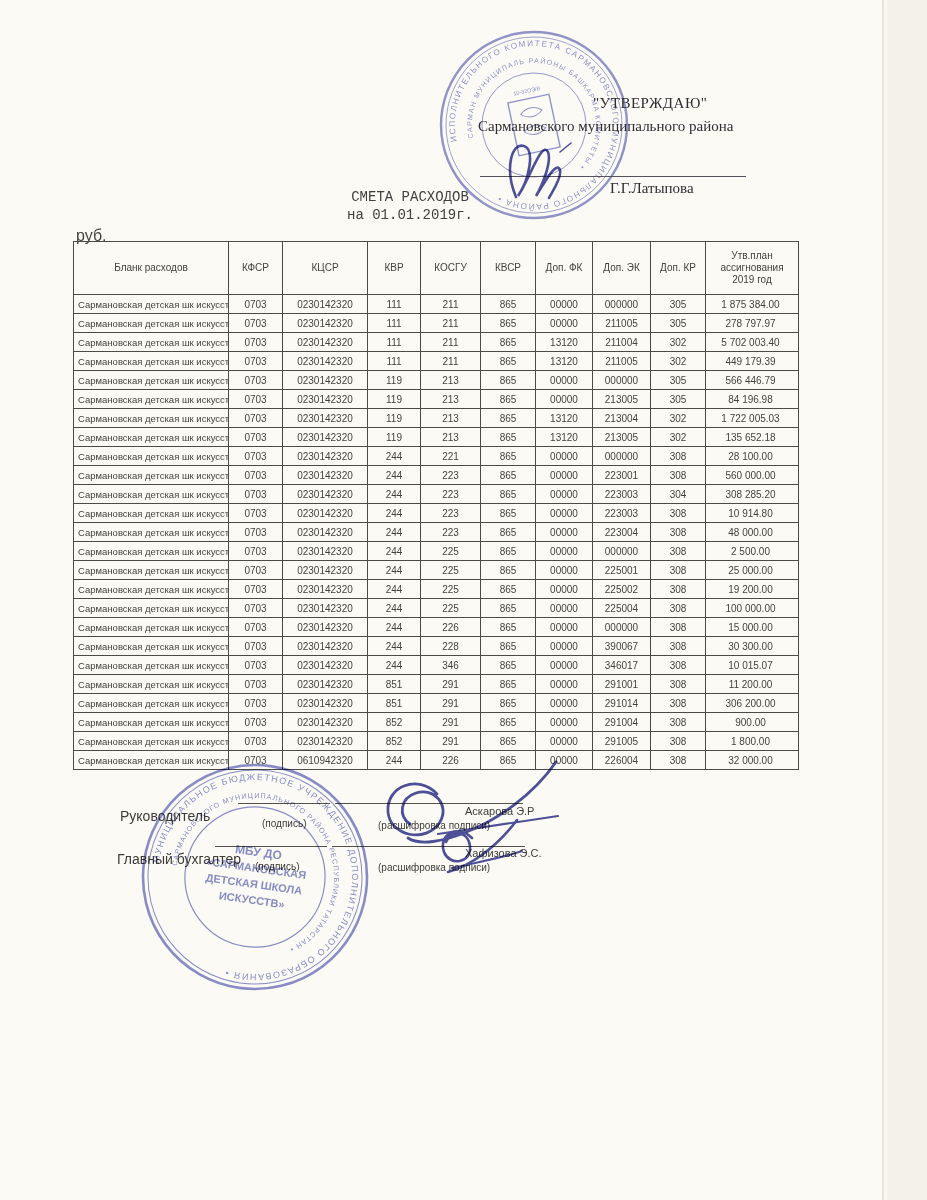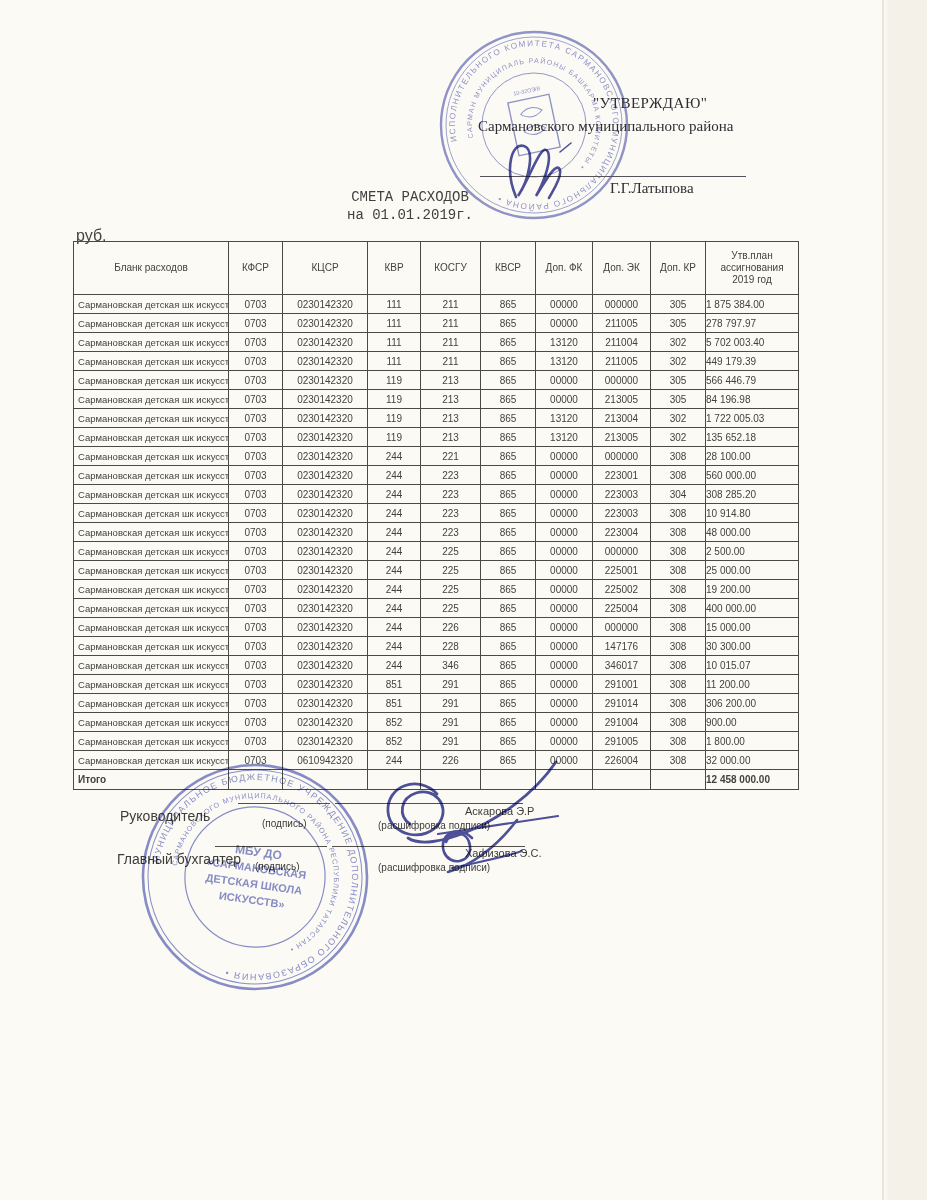--- a/index.html
+++ b/index.html
@@ -48,21 +48,21 @@
   table.budget th, table.budget td {
     border:1px solid #4c4a44;
     overflow:hidden; white-space:nowrap;
   }
   table.budget th {
     height:53px; font-weight:normal; text-align:center; vertical-align:middle;
     font-size:10px; line-height:1.2; white-space:normal; padding:0 2px;
   }
   table.budget td { height:19px; text-align:center; vertical-align:middle; }
   table.budget td.c0 { text-align:left; padding-left:4px; font-size:9.5px; }
-  table.budget td.c9 { text-align:left; padding-right:3px; }
+  table.budget td.c9 { text-align:center; padding-right:3px; }
   table.budget tr.total-row td { height:20px; font-weight:bold; }
   table.budget tr.total-row td.c0 { font-size:10px; }
   .w0{width:155px}.w1{width:54px}.w2{width:85px}.w3{width:53px}.w4{width:60px}
   .w5{width:55px}.w6{width:57px}.w7{width:58px}.w8{width:55px}.w9{width:93px}
   
   .sig-area { position:absolute; left:0; top:0; width:927px; height:1200px; pointer-events:none; }
   .sig-role { position:absolute; font-size:14px; color:#3e3c38; }
   .sig-caption { position:absolute; font-size:10px; color:#3e3c38; }
   .sig-name { position:absolute; font-size:11px; color:#3e3c38;margin-left:45px; }
   .uline { position:absolute; border-bottom:1px solid #53504a; }
@@ -338,21 +338,21 @@
       <tr>
         <td class="c0">Сармановская детская шк искусств</td>
         <td class="c1">0703</td>
         <td class="c2">0230142320</td>
         <td class="c3">244</td>
         <td class="c4">225</td>
         <td class="c5">865</td>
         <td class="c6">00000</td>
         <td class="c7">225004</td>
         <td class="c8">308</td>
-        <td class="c9">400 000.00</td>
+        <td class="c9">100 000.00</td>
       </tr>
       <tr>
         <td class="c0">Сармановская детская шк искусств</td>
         <td class="c1">0703</td>
         <td class="c2">0230142320</td>
         <td class="c3">244</td>
         <td class="c4">226</td>
         <td class="c5">865</td>
         <td class="c6">00000</td>
         <td class="c7">000000</td>
@@ -360,21 +360,21 @@
         <td class="c9">15 000.00</td>
       </tr>
       <tr>
         <td class="c0">Сармановская детская шк искусств</td>
         <td class="c1">0703</td>
         <td class="c2">0230142320</td>
         <td class="c3">244</td>
         <td class="c4">228</td>
         <td class="c5">865</td>
         <td class="c6">00000</td>
-        <td class="c7">147176</td>
+        <td class="c7">390067</td>
         <td class="c8">308</td>
         <td class="c9">30 300.00</td>
       </tr>
       <tr>
         <td class="c0">Сармановская детская шк искусств</td>
         <td class="c1">0703</td>
         <td class="c2">0230142320</td>
         <td class="c3">244</td>
         <td class="c4">346</td>
         <td class="c5">865</td>
@@ -435,32 +435,20 @@
         <td class="c0">Сармановская детская шк искусств</td>
         <td class="c1">0703</td>
         <td class="c2">0610942320</td>
         <td class="c3">244</td>
         <td class="c4">226</td>
         <td class="c5">865</td>
         <td class="c6">00000</td>
         <td class="c7">226004</td>
         <td class="c8">308</td>
         <td class="c9">32 000.00</td>
-      </tr>
-      <tr class="total-row">
-        <td class="c0">Итого</td>
-        <td class="c1"></td>
-        <td class="c2"></td>
-        <td class="c3"></td>
-        <td class="c4"></td>
-        <td class="c5"></td>
-        <td class="c6"></td>
-        <td class="c7"></td>
-        <td class="c8"></td>
-        <td class="c9">12 458 000.00</td>
       </tr>
     </tbody>
 </table>
 
 <div class="sig-area">
   <div class="sig-role" style="left:120px; top:808px;">Руководитель</div>
   <div class="uline" style="left:238px; top:803px; width:92px;"></div>
   <div class="sig-caption" style="left:262px; top:818px;">(подпись)</div>
   <div class="sig-name" style="left:420px; top:805px;">Аскарова Э.Р</div>
   <div class="uline" style="left:335px; top:803px; width:188px;"></div>

